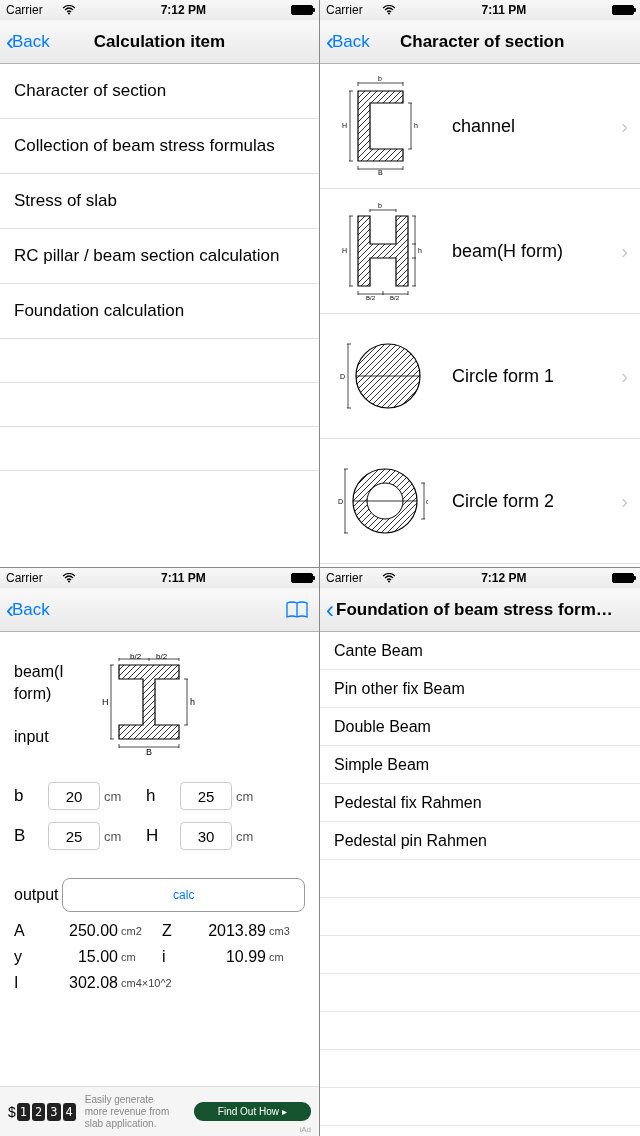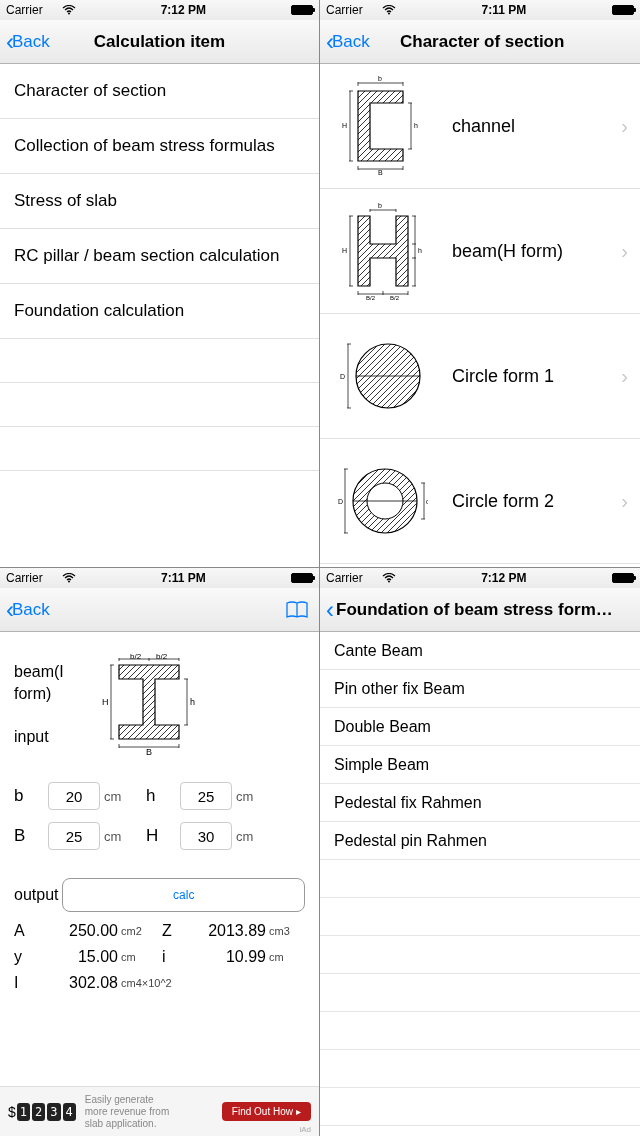--- a/index.html
+++ b/index.html
@@ -51,21 +51,21 @@
   .outlbl { width:26px; font-size:16px; }
   .outval { width:78px; text-align:right; font-size:16px; }
   .outunit { width:44px; font-size:11px; color:#444; padding-left:3px; line-height:1; }
   .s3-outputgrid { display:flex; }
   .s3-outputcol { flex:1; }
 
   .ad-banner { position:absolute; bottom:0; left:0; right:0; height:50px; background:#f5f5f5; border-top:1px solid #ddd; display:flex; align-items:center; padding:0 8px; gap:8px; }
   .ad-price { font-size:14px; display:flex; align-items:center; }
   .ad-digit { background:#222; color:#fff; border-radius:3px; padding:2px 3px; margin:0 1px; font-size:12px; font-family:monospace; }
   .ad-text { font-size:10px; color:#888; line-height:1.2; flex:1; }
-  .ad-cta { background:#b91c1c; color:#fff; border-radius:4px; font-size:10px; padding:4px 10px; display:flex; align-items:center; gap:3px;}
+  .ad-cta { background:#14532d; color:#fff; border-radius:9px; font-size:10px; padding:4px 24px; display:flex; align-items:center; gap:3px;}
   .ad-badge { position:absolute; right:8px; bottom:2px; font-size:8px; color:#aaa; }
 
   
   .s4-row { height:38px; display:flex; align-items:center; padding:12px 14px; border-bottom:1px solid #e6e6e6; font-size:16px;text-align:center; }
 
   svg { display:block; }
   .hatch { fill: url(#diag); stroke:#000; stroke-width:1.2; }
 </style>
 </head>
 <body>

